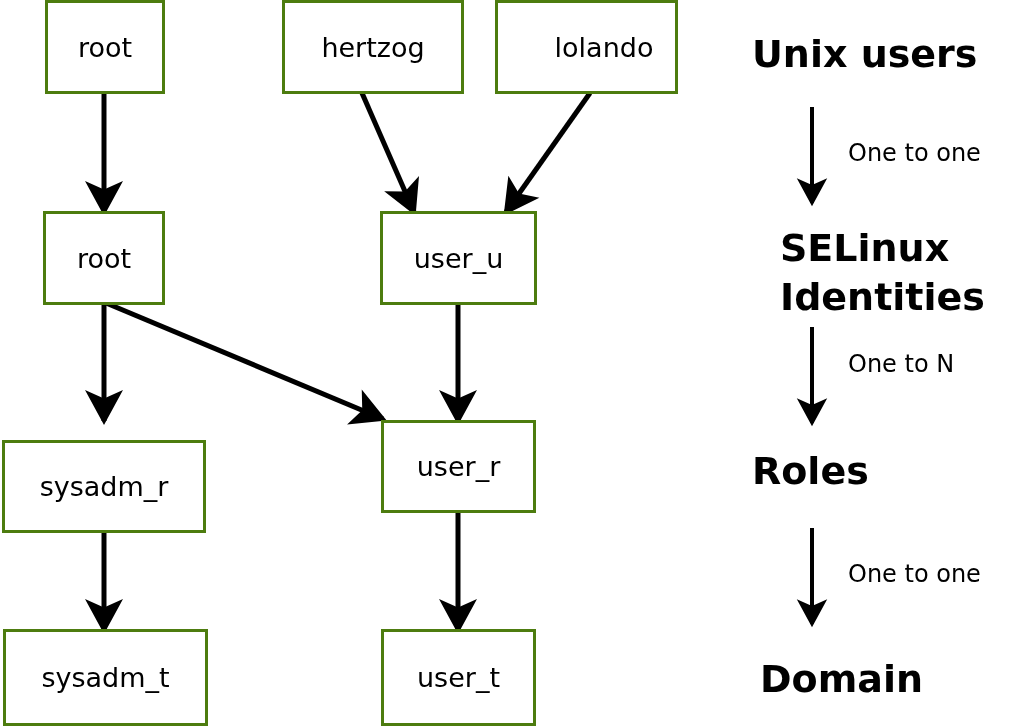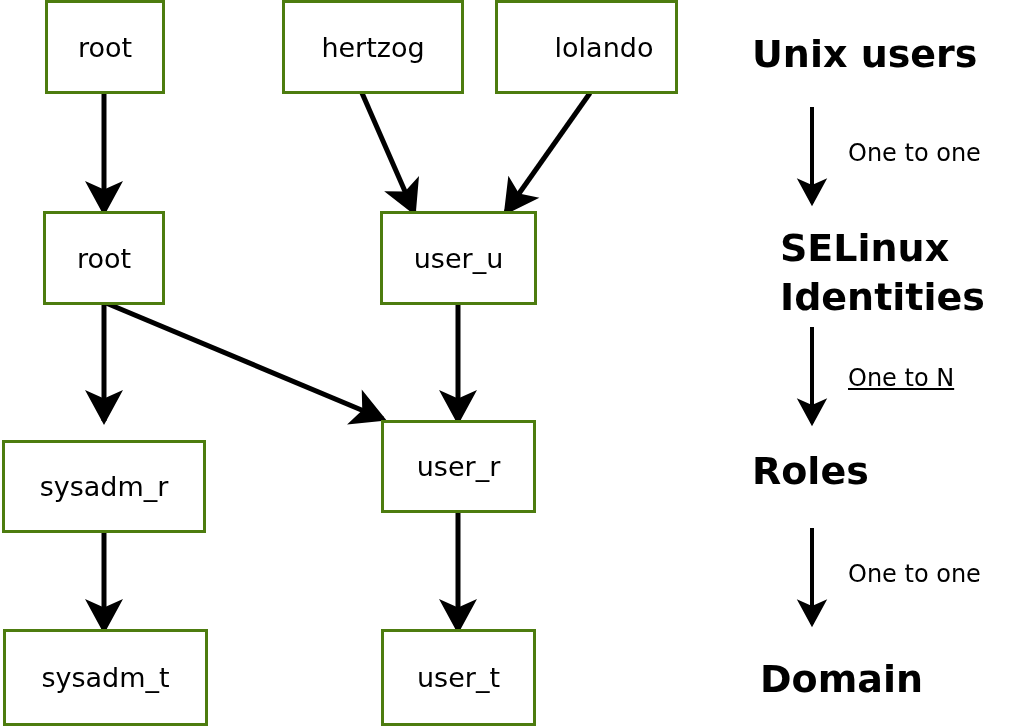--- a/index.html
+++ b/index.html
@@ -138,17 +138,17 @@
 
   <div class="legend-heading two-line" style="left:752px; top:224px;margin-left:28px;">SELinux
 Identities</div>
 
   <div class="legend-heading" style="left:752px; top:447px;">Roles</div>
 
   <div class="legend-heading" style="left:752px; top:655px;margin-left:8px;">Domain</div>
 
   <div class="edge-caption" style="left:848px; top:141px;">One to one</div>
 
-  <div class="edge-caption" style="left:848px; top:366px;text-decoration:underline;">One to N</div>
+  <div class="edge-caption" style="left:848px; top:352px;">One to N</div>
 
   <div class="edge-caption" style="left:848px; top:562px;">One to one</div>
 
 </div>
 
 </body></html>

